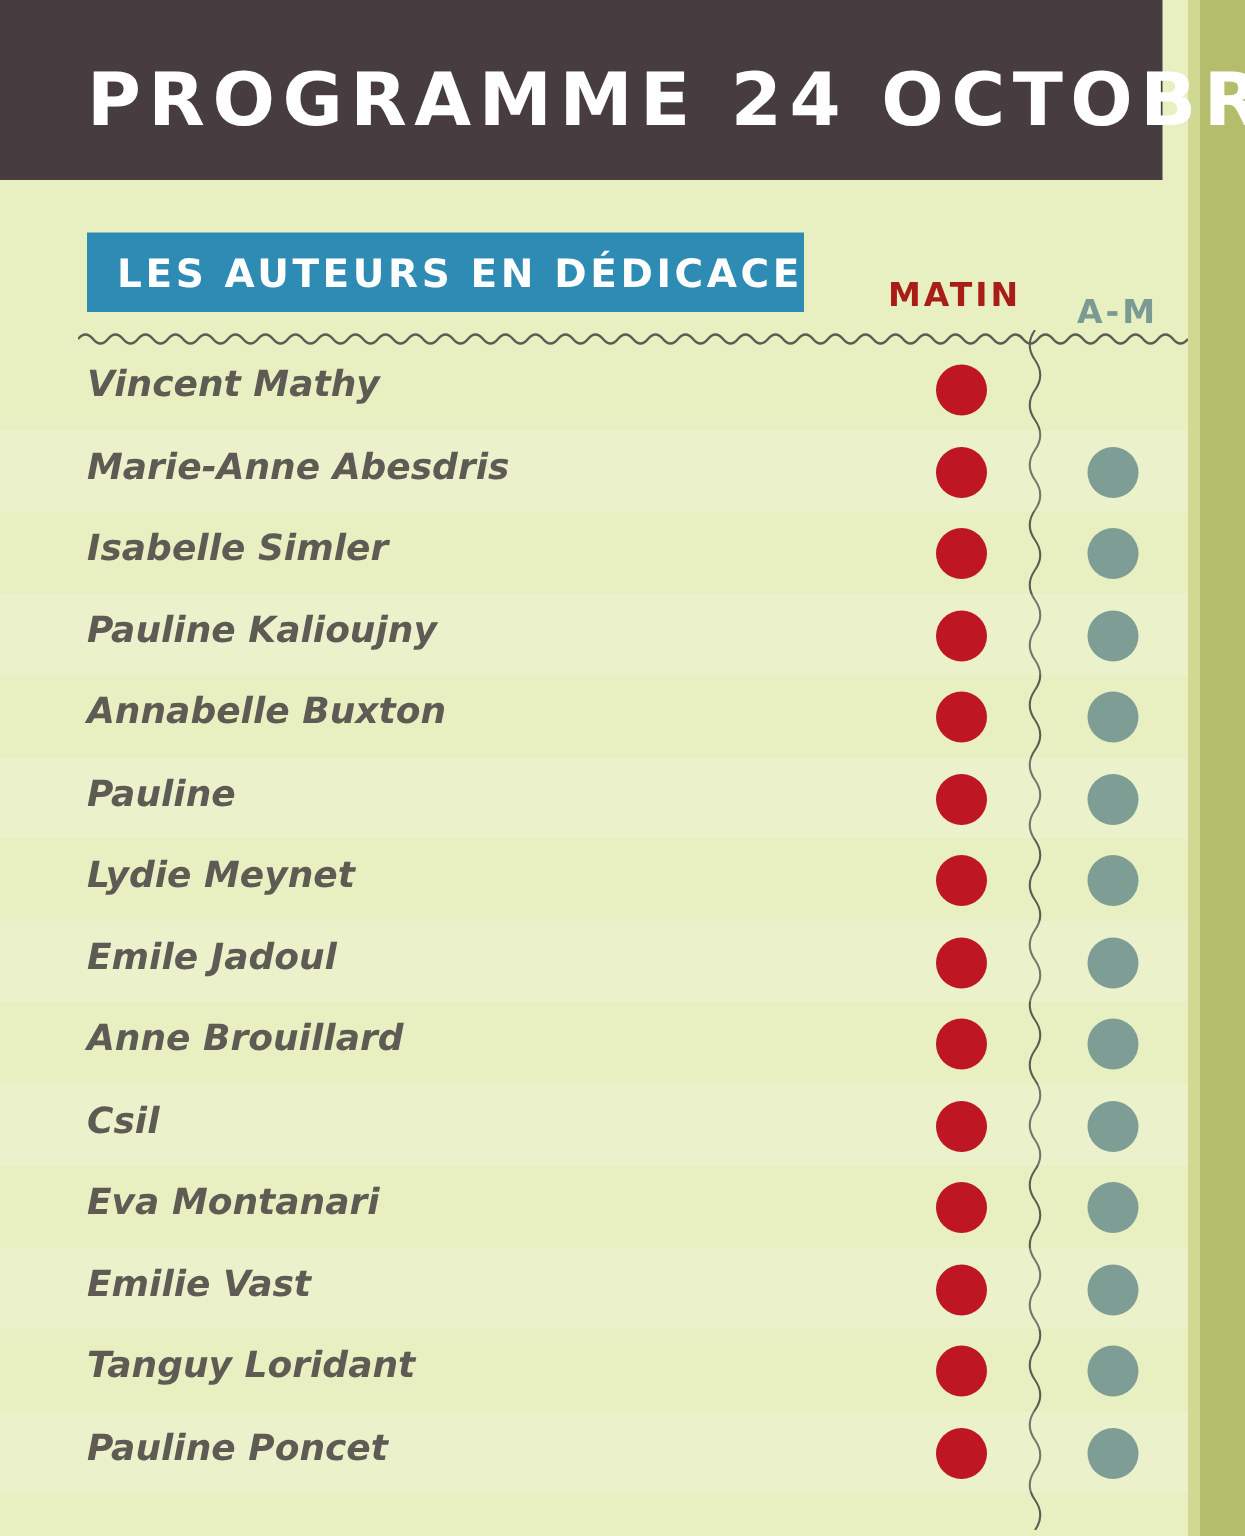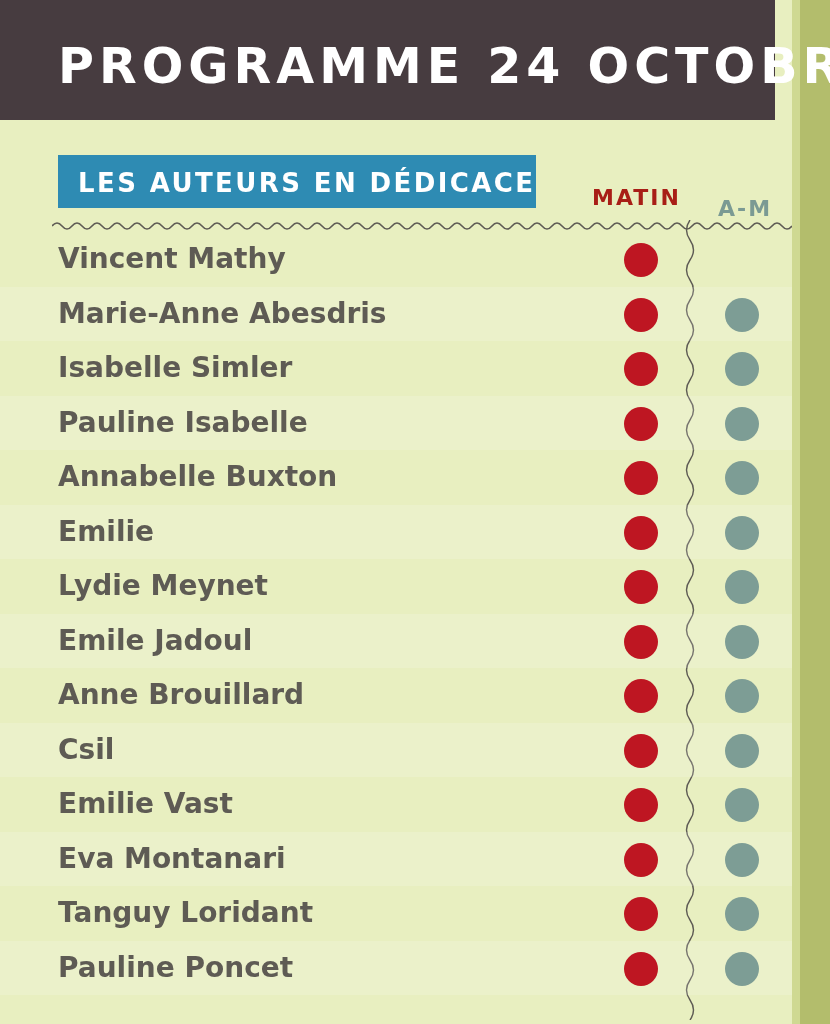--- a/index.html
+++ b/index.html
@@ -121,25 +121,26 @@
     width: 792px;
   }
   .row {
     position: relative;
     height: 54.5px;
   }
   .row .name {
     position: absolute;
     left: 58px;
     top: 10px;
-    font-size: 28px;
+    font-size: 24px;
     font-weight: bold;
     color: #5e5b54;
     white-space: nowrap;
     font-family: "DejaVu Sans", sans-serif;
+    font-style: italic;
   }
   .dot {
     position: absolute;
     width: 34px;
     height: 34px;
     border-radius: 50%;
     top: 11px;
   }
   .dot.matin {
     left: 624px;
@@ -189,31 +190,31 @@
         <div class="name">Marie-Anne Abesdris</div>
         <div class="dot matin" style="background: rgb(190, 22, 34);"></div>
         <div class="dot am" style="background: rgb(125, 157, 149);"></div>
       </div>
       <div class="row">
         <div class="name">Isabelle Simler</div>
         <div class="dot matin" style="background: rgb(190, 22, 34);"></div>
         <div class="dot am" style="background: rgb(125, 157, 149);"></div>
       </div>
       <div class="row">
-        <div class="name">Pauline Isabelle</div>
+        <div class="name">Pauline Kalioujny</div>
         <div class="dot matin" style="background: rgb(190, 22, 34);"></div>
         <div class="dot am" style="background: rgb(125, 157, 149);"></div>
       </div>
       <div class="row">
         <div class="name">Annabelle Buxton</div>
         <div class="dot matin" style="background: rgb(190, 22, 34);"></div>
         <div class="dot am" style="background: rgb(125, 157, 149);"></div>
       </div>
       <div class="row">
-        <div class="name">Emilie</div>
+        <div class="name">Pauline</div>
         <div class="dot matin" style="background: rgb(190, 22, 34);"></div>
         <div class="dot am" style="background: rgb(125, 157, 149);"></div>
       </div>
       <div class="row">
         <div class="name">Lydie Meynet</div>
         <div class="dot matin" style="background: rgb(190, 22, 34);"></div>
         <div class="dot am" style="background: rgb(125, 157, 149);"></div>
       </div>
       <div class="row">
         <div class="name">Emile Jadoul</div>
@@ -224,26 +225,26 @@
         <div class="name">Anne Brouillard</div>
         <div class="dot matin" style="background: rgb(190, 22, 34);"></div>
         <div class="dot am" style="background: rgb(125, 157, 149);"></div>
       </div>
       <div class="row">
         <div class="name">Csil</div>
         <div class="dot matin" style="background: rgb(190, 22, 34);"></div>
         <div class="dot am" style="background: rgb(125, 157, 149);"></div>
       </div>
       <div class="row">
+        <div class="name">Eva Montanari</div>
+        <div class="dot matin" style="background: rgb(190, 22, 34);"></div>
+        <div class="dot am" style="background: rgb(125, 157, 149);"></div>
+      </div>
+      <div class="row">
         <div class="name">Emilie Vast</div>
-        <div class="dot matin" style="background: rgb(190, 22, 34);"></div>
-        <div class="dot am" style="background: rgb(125, 157, 149);"></div>
-      </div>
-      <div class="row">
-        <div class="name">Eva Montanari</div>
         <div class="dot matin" style="background: rgb(190, 22, 34);"></div>
         <div class="dot am" style="background: rgb(125, 157, 149);"></div>
       </div>
       <div class="row">
         <div class="name">Tanguy Loridant</div>
         <div class="dot matin" style="background: rgb(190, 22, 34);"></div>
         <div class="dot am" style="background: rgb(125, 157, 149);"></div>
       </div>
       <div class="row">
         <div class="name">Pauline Poncet</div>

